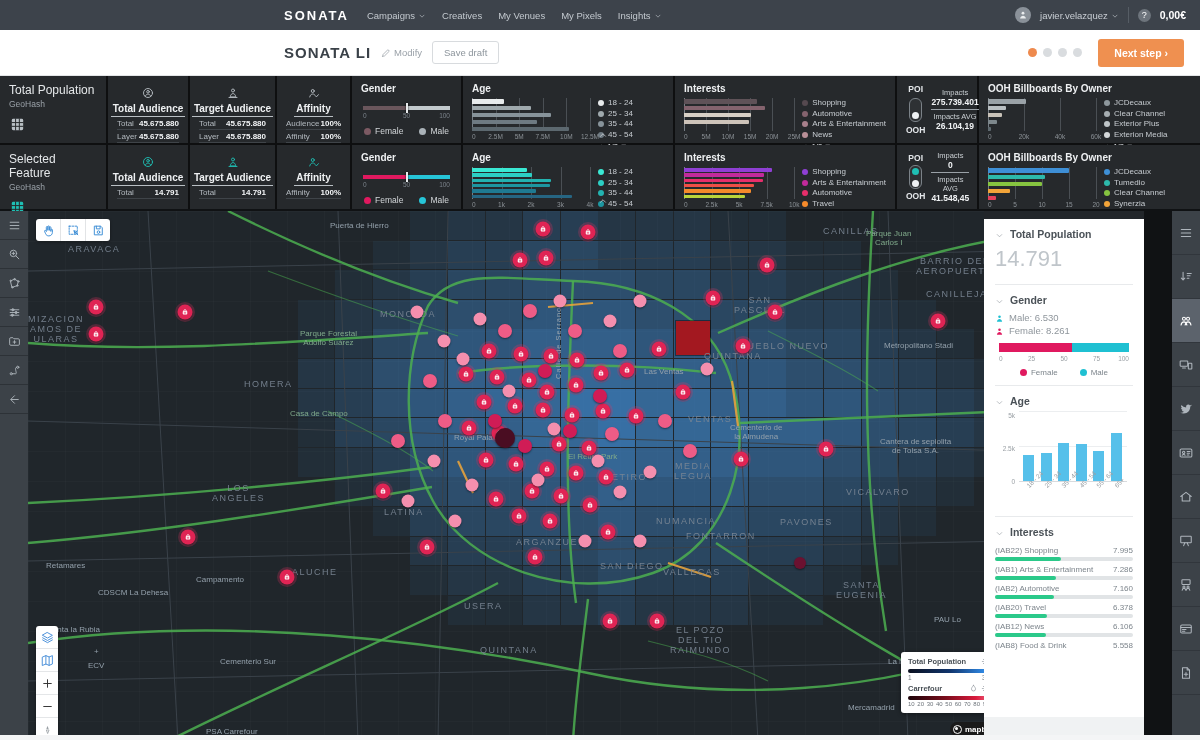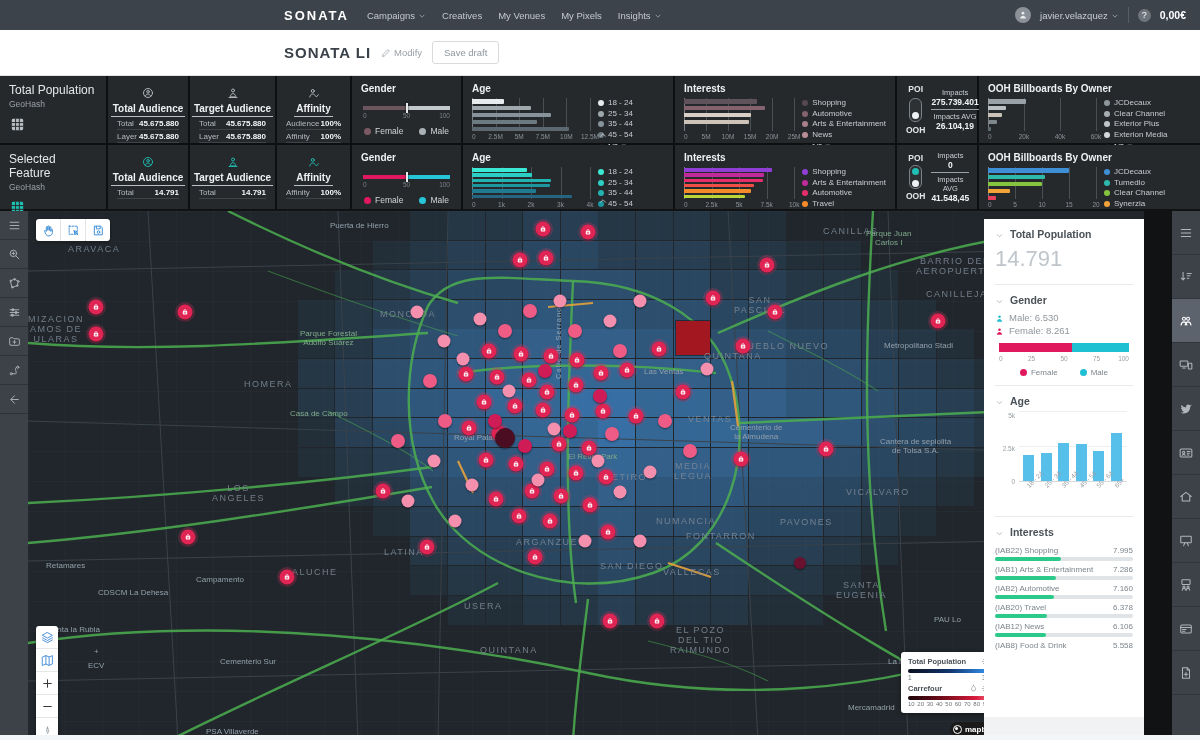--- a/index.html
+++ b/index.html
@@ -208,20 +208,29 @@
   <div class="toolbar">
     <div class="tb-left">
       <span class="tb-title">SONATA LI</span>
       <span class="tb-modify">
           <span id="pencilIc"><svg class="ic" width="10" height="10" viewBox="0 0 24 24" fill="none" stroke="currentColor" stroke-width="1.8" stroke-linecap="round" stroke-linejoin="round">
               <path d="M4 20l4.5-1L20 7.5l-3.5-3.5L5 15.5 4 20z"></path>
             </svg></span>
           <span>Modify</span>
         </span>
       <button class="tb-save">Save draft</button>
+    </div>
+    <div class="tb-right">
+      <div class="steps" id="stepDots">
+          <span class="step-dot on"></span>
+          <span class="step-dot"></span>
+          <span class="step-dot"></span>
+          <span class="step-dot"></span>
+        </div>
+      <button class="tb-next">Next step ›</button>
     </div>
   </div>
 
   <div class="stats" id="statsRows">
       <div class="srow r1">
         <div class="panel pA">
           <div class="feat-title">Total Population</div>
           <div class="feat-sub">GeoHash</div>
           <div class="feat-grid" style="color: rgb(185, 192, 197);"><svg class="ic" width="17" height="17" viewBox="0 0 24 24" fill="none" stroke="currentColor" stroke-width="1.8" stroke-linecap="round" stroke-linejoin="round">
               <rect x="4" y="4" width="16" height="16" rx="2" fill="currentColor" stroke="none"></rect>
@@ -928,21 +937,21 @@
 la Almudena</div>
           <div class="lbl s-park" style="left: 540px; top: 241px;">El Retiro Park</div>
           <div class="lbl s-district" style="left: 576px; top: 261px;">RETIRO</div>
           <div class="lbl s-district" style="left: 646px; top: 250px;">MEDIA
 LEGUA</div>
           <div class="lbl s-place" style="left: 852px; top: 226px;">Cantera de sepiolita
 de Tolsa S.A.</div>
           <div class="lbl s-district" style="left: 818px; top: 276px;">VICALVARO</div>
           <div class="lbl s-district" style="left: 184px; top: 272px;">LOS
 ANGELES</div>
-          <div class="lbl s-district" style="left: 356px; top: 296px; margin-top: 40px;">LATINA</div>
+          <div class="lbl s-district" style="left: 356px; top: 296px;">LATINA</div>
           <div class="lbl s-district" style="left: 628px; top: 305px;">NUMANCIA</div>
           <div class="lbl s-district" style="left: 658px; top: 320px;">FONTARRON</div>
           <div class="lbl s-district" style="left: 752px; top: 306px;">PAVONES</div>
           <div class="lbl s-district" style="left: 488px; top: 326px;">ARGANZUELA</div>
           <div class="lbl s-place" style="left: 18px; top: 350px;">Retamares</div>
           <div class="lbl s-district" style="left: 572px; top: 350px;">SAN DIEGO</div>
           <div class="lbl s-district" style="left: 635px; top: 356px;">VALLECAS</div>
           <div class="lbl s-district" style="left: 264px; top: 356px;">ALUCHE</div>
           <div class="lbl s-place" style="left: 168px; top: 364px;">Campamento</div>
           <div class="lbl s-place" style="left: 70px; top: 377px;">CDSCM La Dehesa</div>
@@ -953,21 +962,21 @@
           <div class="lbl s-place" style="left: 906px; top: 404px;">PAU Lo</div>
           <div class="lbl s-district" style="left: 642px; top: 414px;">EL POZO
 DEL TIO
 RAIMUNDO</div>
           <div class="lbl s-district" style="left: 452px; top: 434px;">QUINTANA</div>
           <div class="lbl s-place" style="left: 192px; top: 446px;">Cementerio Sur</div>
           <div class="lbl s-place" style="left: 66px; top: 436px;">+</div>
           <div class="lbl s-place" style="left: 60px; top: 450px;">ECV</div>
           <div class="lbl s-place" style="left: 860px; top: 446px;">La Malayuela</div>
           <div class="lbl s-place" style="left: 820px; top: 492px;">Mercamadrid</div>
-          <div class="lbl s-place" style="left: 178px; top: 516px;">PSA Villaverde</div>
+          <div class="lbl s-place" style="left: 178px; top: 516px;">PSA Carrefour</div>
           <div class="lbl s-district" style="left: 0px; top: 103px;">MIZACION
 AMOS DE
 ULARAS</div>
         </div>
       <div id="mapMarkers">
           <div class="mk mk-s" style="left: 515px; top: 18px; background: rgb(224, 36, 84); color: rgb(224, 36, 84);">
             <svg width="9" height="9" viewBox="0 0 12 12">
               <path d="M4.3 4.5 C4.3 2.4 7.7 2.4 7.7 4.5" fill="none" stroke="#fff" stroke-width="1.1"></path>
               <rect x="3" y="4.5" width="6" height="4.8" rx="1" fill="#fff"></rect>
               <path d="M5.1 5.6 V8.3 M6.9 5.6 V8.3" stroke="currentColor" stroke-width="0.9"></path>

